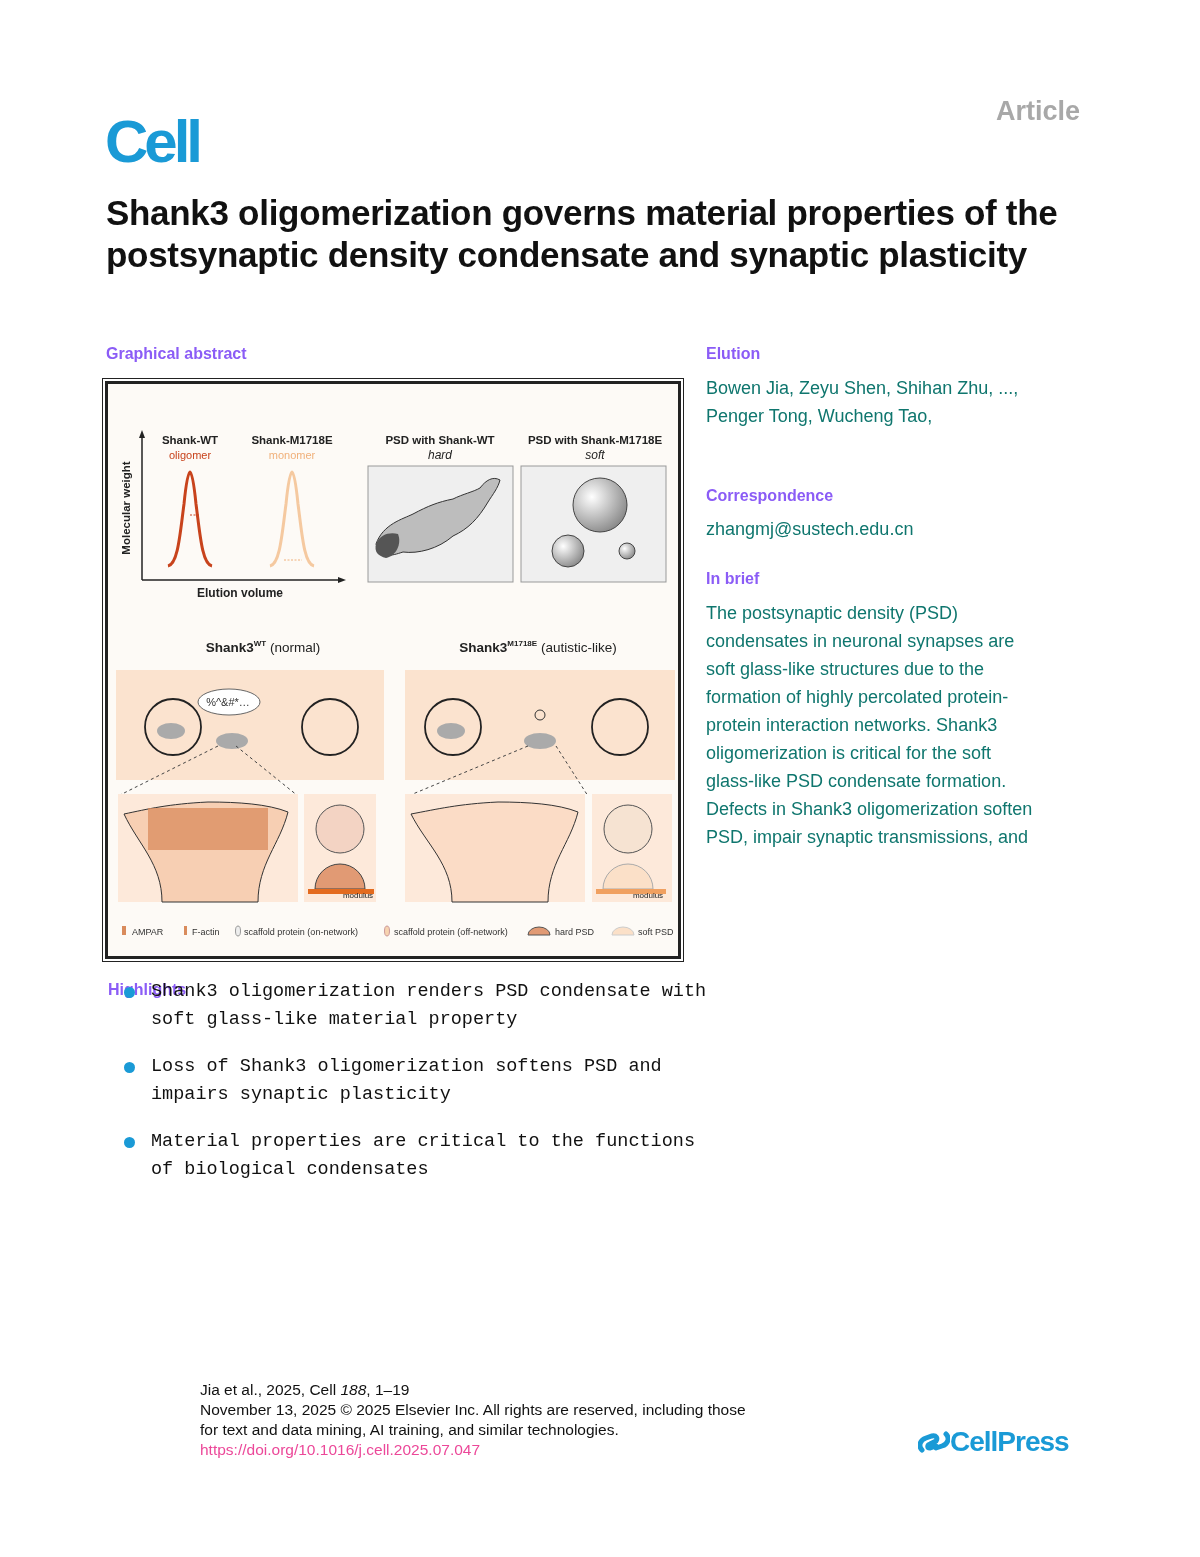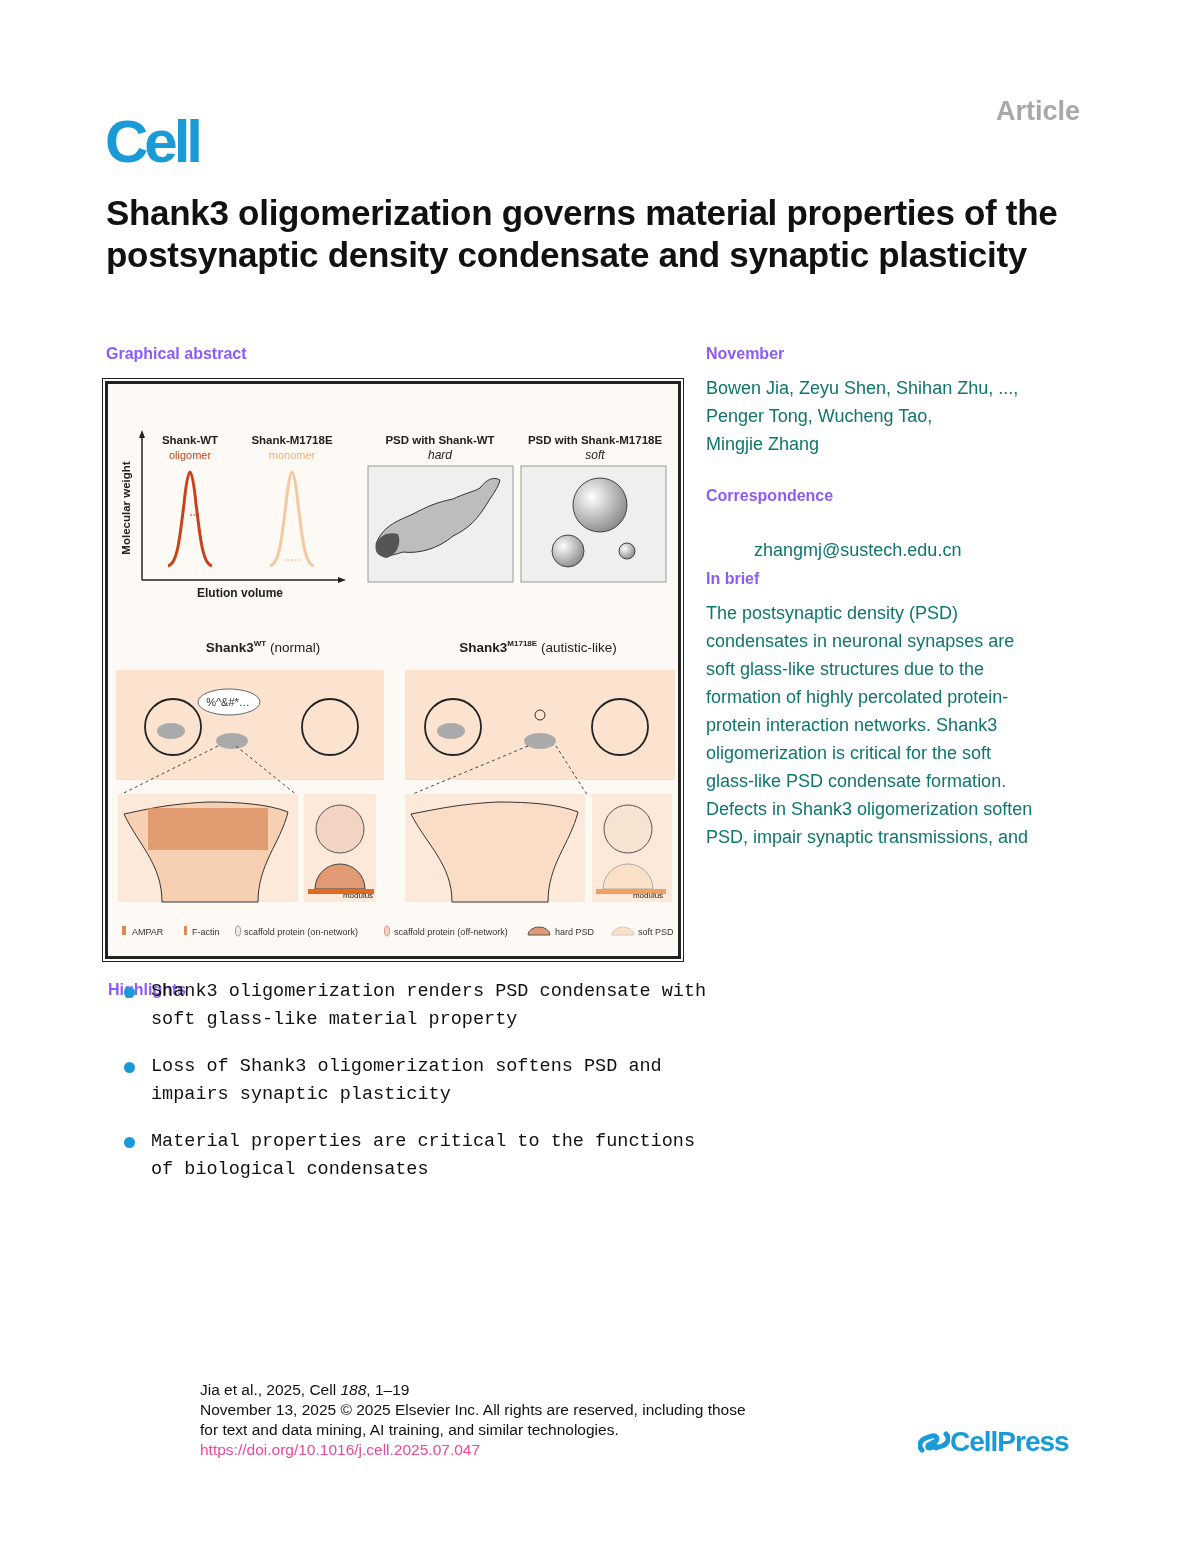--- a/index.html
+++ b/index.html
@@ -132,29 +132,28 @@
       <ellipse cx="279" cy="547" rx="2.5" ry="5" fill="#f7d3b0" stroke="#c99"></ellipse>
       <text x="286" y="551">scaffold protein (off-network)</text>
       <path d="M420,551 A11,8 0 0 1 442,551 Z" fill="#e19a74" stroke="#555"></path>
       <text x="447" y="551">hard PSD</text>
       <path d="M504,551 A11,8 0 0 1 526,551 Z" fill="#fbe0c8" stroke="#ccc"></path>
       <text x="530" y="551">soft PSD</text>
     </g>
   </svg>
 </div>
 
-<div class="abs sec-head" style="left:706px; top:346px;">November</div>
+<div class="abs sec-head" style="left:706px; top:346px;">Elution</div>
 <div class="abs body-text" style="left:706px; top:374px;">
   <div>Bowen Jia, Zeyu Shen, Shihan Zhu, ...,</div>
   <div>Penger Tong, Wucheng Tao,</div>
-  <div>Mingjie Zhang</div>
 </div>
 
 <div class="abs sec-head" style="left:706px; top:488px;">Correspondence</div>
-<div class="abs body-text" style="left:706px; top:536px;margin-left:48px;">zhangmj@sustech.edu.cn</div>
+<div class="abs body-text" style="left:706px; top:515px;">zhangmj@sustech.edu.cn</div>
 
 <div class="abs sec-head" style="left:706px; top:571px;">In brief</div>
 <div class="abs body-text" style="left:706px; top:599px;">
   <div>The postsynaptic density (PSD)</div>
   <div>condensates in neuronal synapses are</div>
   <div>soft glass-like structures due to the</div>
   <div>formation of highly percolated protein-</div>
   <div>protein interaction networks. Shank3</div>
   <div>oligomerization is critical for the soft</div>
   <div>glass-like PSD condensate formation.</div>

